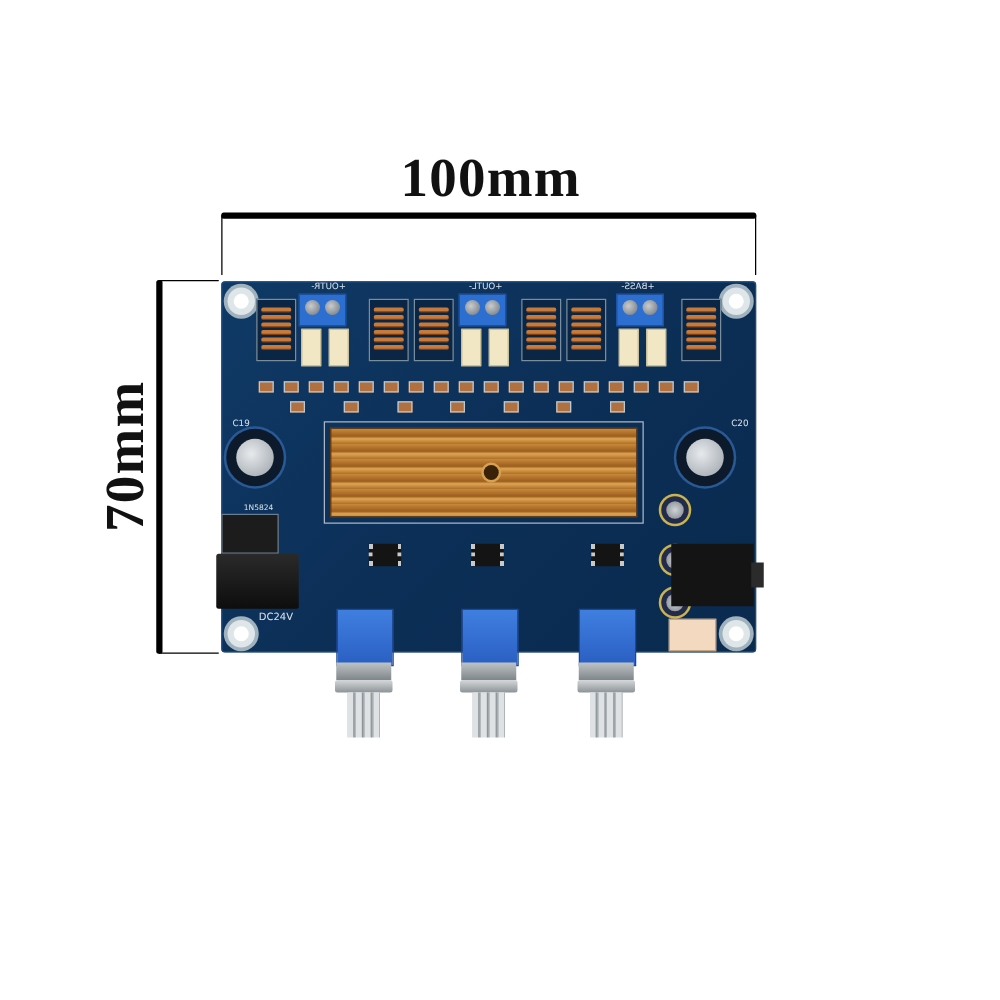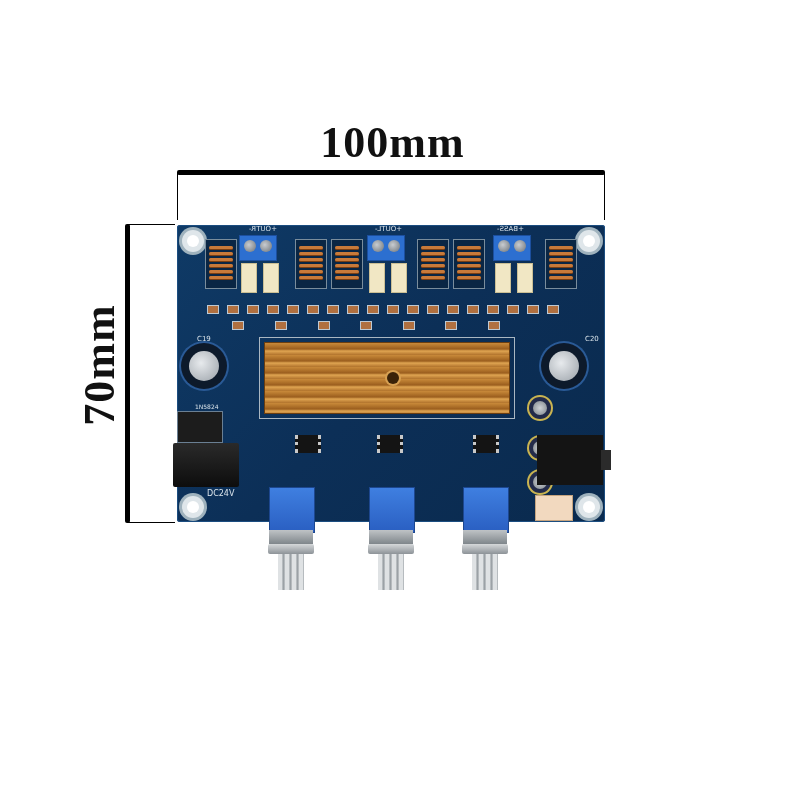--- a/index.html
+++ b/index.html
@@ -160,21 +160,21 @@
   <div class="smd" style="left:183px;top:96px;"></div>
   <div class="smd" style="left:226px;top:96px;"></div>
   <div class="smd" style="left:268px;top:96px;"></div>
   <div class="smd" style="left:311px;top:96px;"></div>
 
   <div class="hs-frame"></div>
   <div class="heatsink">
     <div class="hs-hole"></div>
   </div>
 
-  <div class="silk" style="left:20px;top:110px;">C19</div>
+  <div class="silk" style="left:9px;top:110px;">C19</div>
   <div class="ecap-big" style="left:4px;top:118px;"></div>
   <div class="silk" style="left:408px;top:110px;">C20</div>
   <div class="ecap-big" style="left:364px;top:118px;"></div>
 
   <div class="silk" style="left:18px;top:178px;font-size:6px;">1N5824</div>
   <div class="diode"></div>
   <div class="dcjack"></div>
   <div class="silk" style="left:30px;top:264px;font-size:8px;text-align:right;">DC24V</div>
 
   <div class="ic" style="left:118px;top:210px;"></div>

